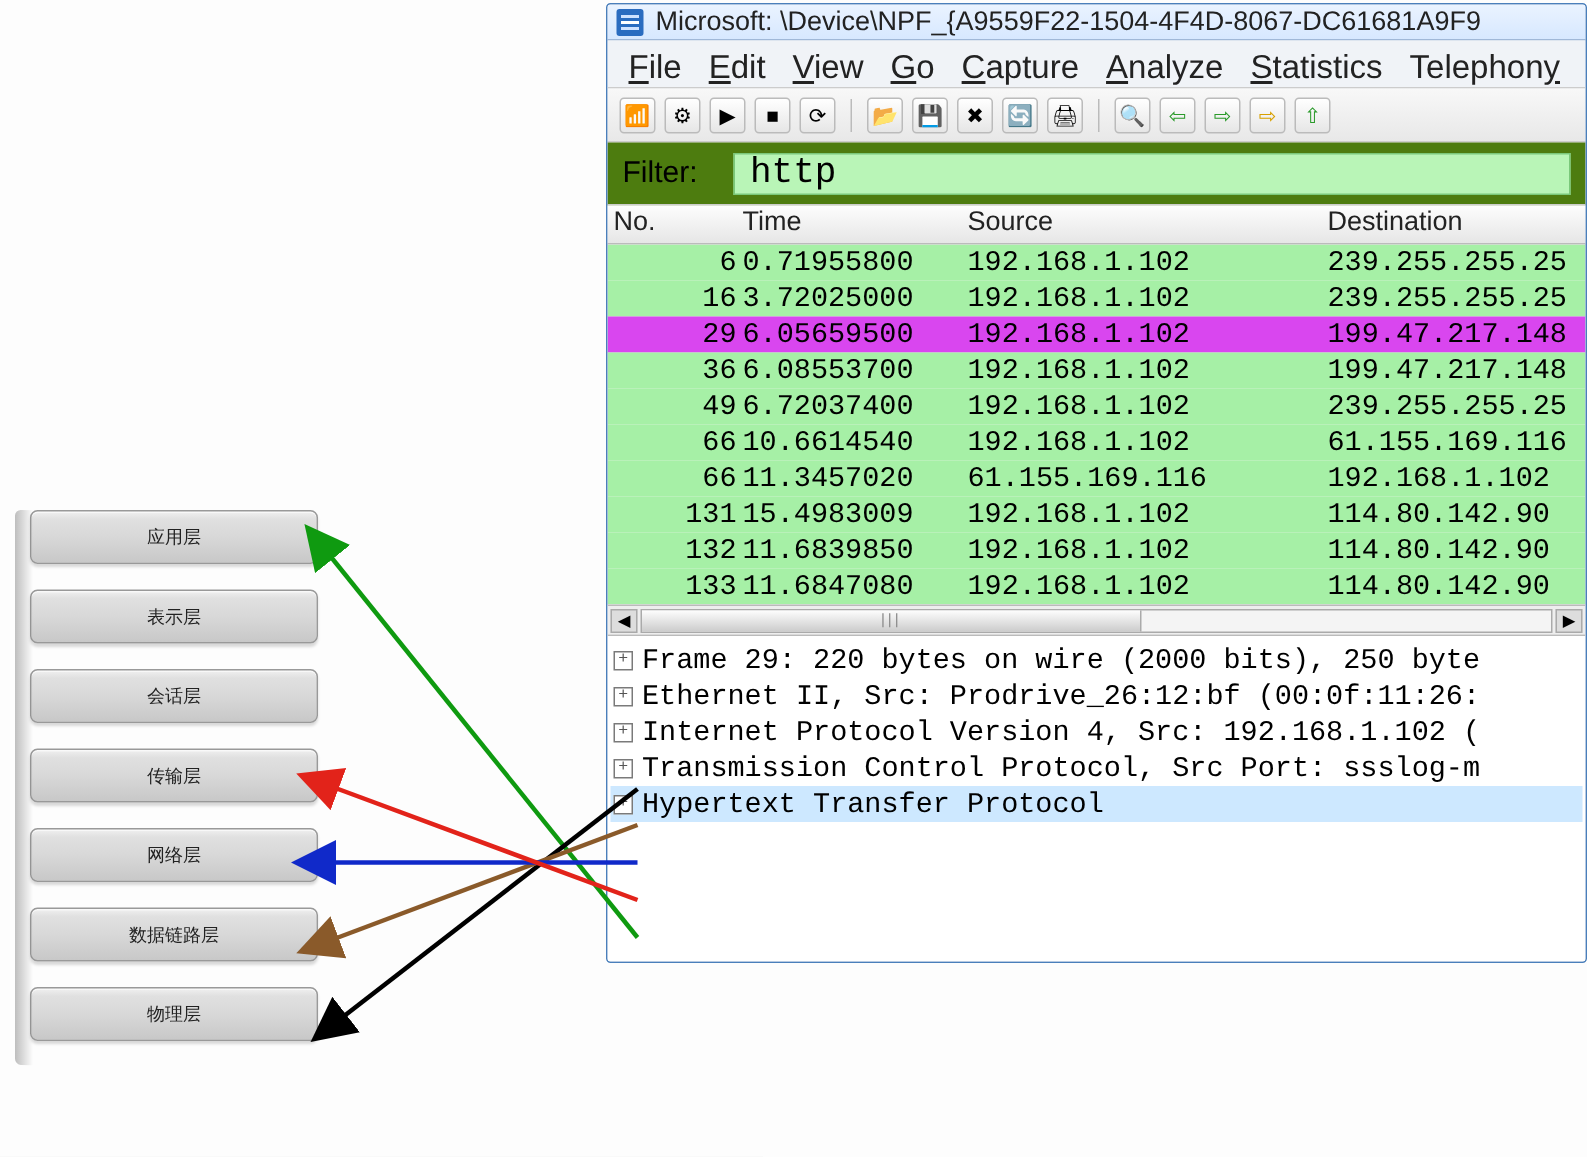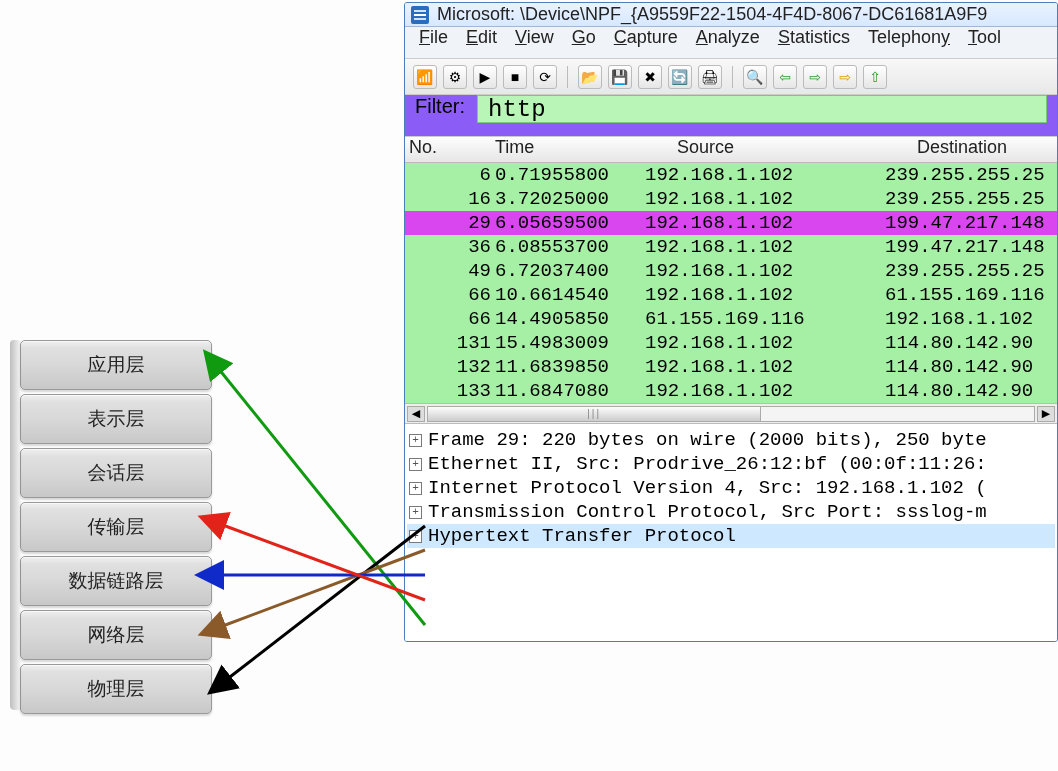--- a/index.html
+++ b/index.html
@@ -13,29 +13,29 @@
 }
 
 
 .osi-stack {
   position: absolute;
   left: 20px;
   top: 340px;
   width: 192px;
 }
 .osi-layer {
-  height: 50px;
-  margin-bottom: 4px;
+  height: 36px;
+  margin-bottom: 17px;
   background: linear-gradient(to bottom, #f0f0f0 0%, #e0e0e0 15%, #d8d8d8 50%, #c8c8c8 100%);
   border: 1px solid #999;
   border-radius: 5px;
   display: flex;
   align-items: center;
   justify-content: center;
-  font-size: 19px;
+  font-size: 12px;
   color: #222;
   box-shadow: inset 0 1px 0 rgba(255,255,255,0.6), 0 2px 2px rgba(0,0,0,0.15);
 }
 .stack-shadow {
   position: absolute;
   left: -10px;
   top: 0;
   width: 12px;
   height: 370px;
   background: linear-gradient(to right, rgba(0,0,0,0.25), rgba(0,0,0,0));
@@ -82,24 +82,24 @@
   width:12px; height:2px;
   background:#fff;
   box-shadow: 0 -4px 0 #cfe2ff, 0 4px 0 #cfe2ff;
 }
 
 .ws-menubar {
   height: 32px;
   background: #f0f3f7;
   border-bottom: 1px solid #ccc;
   display: flex;
-  align-items: flex-start;
+  align-items: flex-end;
   gap: 18px;
   padding-left: 14px;
-  font-size: 18px;
+  font-size: 22px;
   color: #222;
 }
 .ws-menubar .mi { cursor: default; }
 .ws-menubar .mi .ul { text-decoration: underline; }
 
 .ws-toolbar {
   height: 36px;
   background: linear-gradient(to bottom,#f8f8f8,#e8e8e8);
   border-bottom: 1px solid #ccc;
   display: flex;
@@ -116,26 +116,26 @@
   font-size:14px;
 }
 .tsep {
   width: 1px; height: 22px;
   background: #bbb;
   margin: 0 4px;
 }
 
 .ws-filterbar {
   height: 42px;
-  background: #8b5cf6;
+  background: #4d7c0f;
   border-bottom: 1px solid #ccc;
   display: flex;
-  align-items: flex-start;
+  align-items: center;
   padding: 0 10px;
-  gap: 12px;
+  gap: 24px;
   font-size: 20px;
 }
 .filter-input {
   flex: 1;
   height: 28px;
   background: #b9f5b7;
   border: 1px solid #7ac87a;
   padding: 2px 10px;
   font-size: 24px;
   font-family: "Courier New", monospace;
@@ -145,21 +145,21 @@
 .ws-header-row {
   height: 26px;
   background: linear-gradient(#fdfdfd,#e6e6e6);
   border-bottom: 1px solid #bbb;
   display: flex;
   font-size: 18px;
   color: #222;
 }
 .col-no { width: 90px; padding-left: 4px;}
 .col-time { width: 150px;}
-.col-src { width: 240px; margin-left: 32px;}
+.col-src { width: 240px;}
 .col-dst { flex:1; padding-left: 0;}
 
 .ws-list {
   font-family: "Courier New", monospace;
   font-size: 19px;
   color: #000;
   overflow: hidden;
 }
 .pkt-row {
   display: flex;
@@ -223,22 +223,22 @@
 </style>
 </head>
 <body>
 
 <div class="osi-stack">
   <div class="stack-shadow"></div>
   <div class="osi-layer">应用层</div>
   <div class="osi-layer">表示层</div>
   <div class="osi-layer">会话层</div>
   <div class="osi-layer">传输层</div>
+  <div class="osi-layer">网络层</div>
   <div class="osi-layer">数据链路层</div>
-  <div class="osi-layer">网络层</div>
   <div class="osi-layer">物理层</div>
 </div>
 
 <div class="ws-window">
   <div class="ws-titlebar">
     <span class="ws-icon"></span>
     <span>Microsoft: \Device\NPF_{A9559F22-1504-4F4D-8067-DC61681A9F9</span>
   </div>
 
   <div class="ws-menubar">
@@ -317,21 +317,21 @@
         <div class="c-dst">239.255.255.25</div>
       </div>
       <div class="pkt-row green">
         <div class="c-no">66</div>
         <div class="c-time">10.6614540</div>
         <div class="c-src">192.168.1.102</div>
         <div class="c-dst">61.155.169.116</div>
       </div>
       <div class="pkt-row green">
         <div class="c-no">66</div>
-        <div class="c-time">14.4905850</div>
+        <div class="c-time">11.3457020</div>
         <div class="c-src">61.155.169.116</div>
         <div class="c-dst">192.168.1.102</div>
       </div>
       <div class="pkt-row green">
         <div class="c-no">131</div>
         <div class="c-time">15.4983009</div>
         <div class="c-src">192.168.1.102</div>
         <div class="c-dst">114.80.142.90</div>
       </div>
       <div class="pkt-row green">

